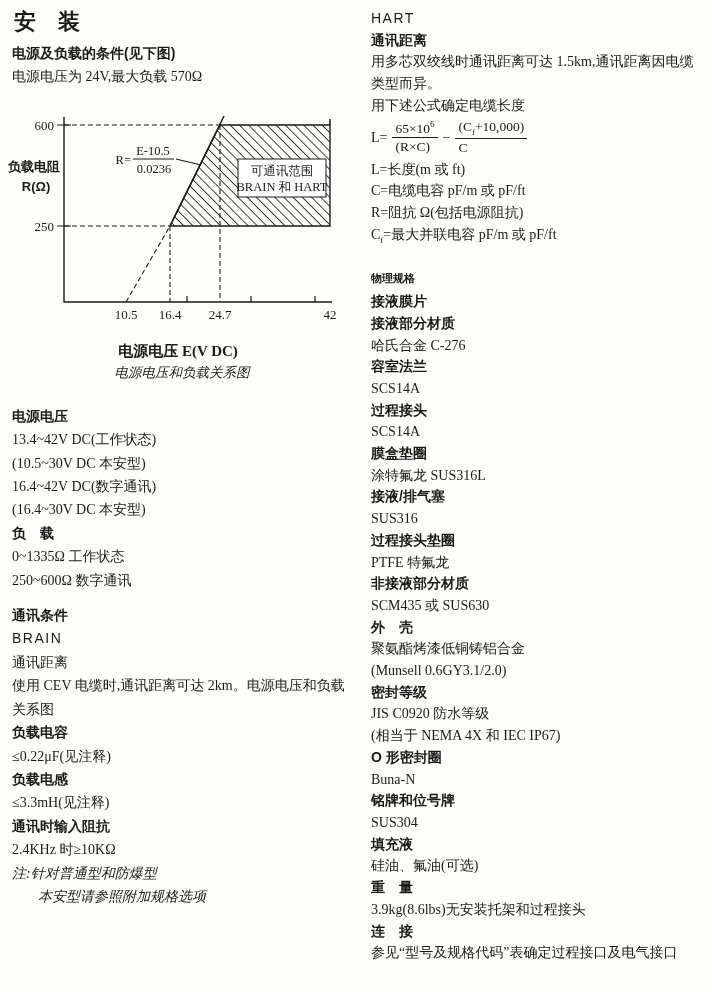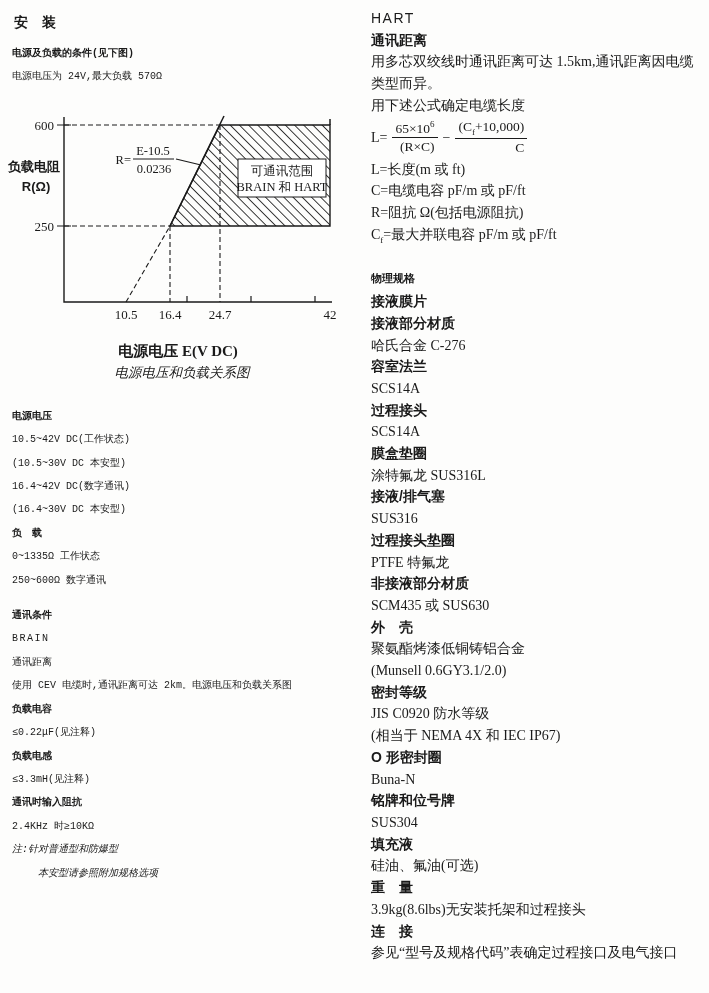--- a/index.html
+++ b/index.html
@@ -3,37 +3,37 @@
 <meta charset="utf-8">
 <style>
   html,body{margin:0;padding:0;}
   body{width:709px;height:993px;background:#fdfdfc;color:#1a1a1a;
        font-family:"Liberation Serif",serif;overflow:hidden;}
   .page{position:relative;width:709px;height:993px;}
   .lcol{position:absolute;left:12px;top:8px;width:344px;}
   .rcol{position:absolute;left:371px;top:8px;width:334px;}
 
   .h1{font-family:"Liberation Sans",sans-serif;font-weight:bold;
-      font-size:14px;line-height:24px;margin:2px 0 8px 2px;}
+      font-size:22px;line-height:24px;margin:2px 0 8px 2px;}
   .bh{font-family:"Liberation Sans",sans-serif;font-weight:bold;font-size:14.5px;}
   .sect{font-family:"Liberation Sans",sans-serif;font-weight:bold;font-size:11px;
         line-height:26px;margin-top:14px;}
   .latin{font-family:"Liberation Sans",sans-serif;font-size:15px;letter-spacing:1.5px;
          font-weight:500;}
-  .lcol .row{line-height:23.4px;font-size:10px;font-family:Liberation Mono, monospace;}
+  .lcol .row{line-height:23.4px;font-size:14px;}
   .rcol .row{line-height:21.7px;font-size:14px;}
   .gap-top{margin-top:12px;}
   .kai{font-style:italic;}
   .indent{padding-left:26px;}
   sub.sm{font-size:9px;}
   sup.sm{font-size:9px;}
 
   
   .formula{display:flex;align-items:center;gap:5px;height:42px;font-size:14px;}
-  .fr{display:inline-flex;flex-direction:column;align-items:flex-end;
+  .fr{display:inline-flex;flex-direction:column;align-items:flex-start;
       font-size:13.5px;line-height:1.3;}
   .fr .nm{border-bottom:1.3px solid #1a1a1a;padding:0 3px;}
   .fr .dn{padding:0 3px;}
 
   
   .chart{margin:24px 0 0 -6px;display:block;}
   .chart .ax{stroke:#1a1a1a;stroke-width:1.4;fill:none;}
   .chart .tk{stroke:#1a1a1a;stroke-width:1.2;fill:none;}
   .chart .dash{stroke:#1a1a1a;stroke-width:1.1;stroke-dasharray:5,3;fill:none;}
   .chart .sol{stroke:#1a1a1a;stroke-width:1.5;fill:none;}
@@ -96,21 +96,21 @@
       <text class="num" x="120" y="206" text-anchor="middle">10.5</text>
       <text class="num" x="164" y="206" text-anchor="middle">16.4</text>
       <text class="num" x="214" y="206" text-anchor="middle">24.7</text>
       <text class="num" x="324" y="206" text-anchor="middle">42</text>
 
       <text class="xlab" x="172" y="243" text-anchor="middle">电源电压 E(V DC)</text>
       <text class="cap" x="176" y="264" text-anchor="middle">电源电压和负载关系图</text>
     </svg>
 
     <div class="bh row" style="margin-top:20px">电源电压</div>
-    <div class="row">10.5~42V DC(工作状态)</div>
+    <div class="row">13.4~42V DC(工作状态)</div>
     <div class="row">(10.5~30V DC 本安型)</div>
     <div class="row">16.4~42V DC(数字通讯)</div>
     <div class="row">(16.4~30V DC 本安型)</div>
 
     <div class="bh row">负　载</div>
     <div class="row">0~1335Ω 工作状态</div>
     <div class="row">250~600Ω 数字通讯</div>
 
     <div class="bh row gap-top">通讯条件</div>
     <div class="latin row">BRAIN</div>

